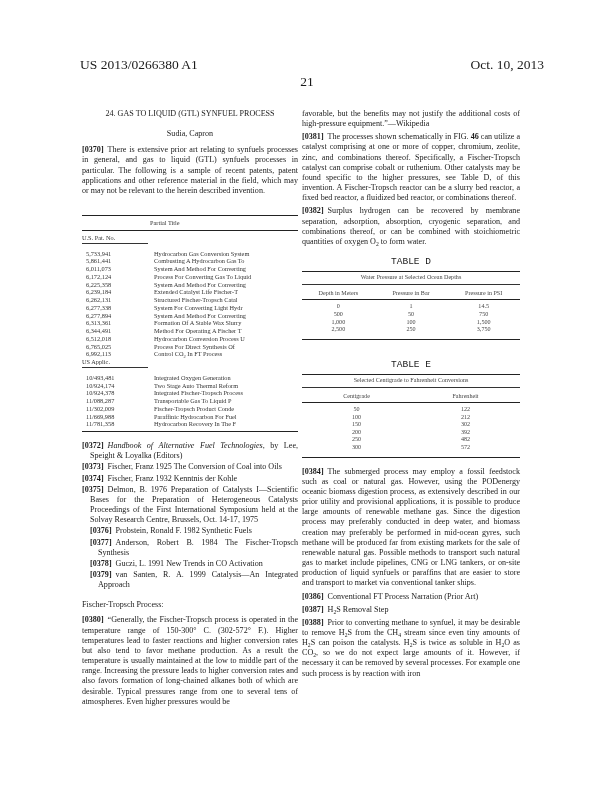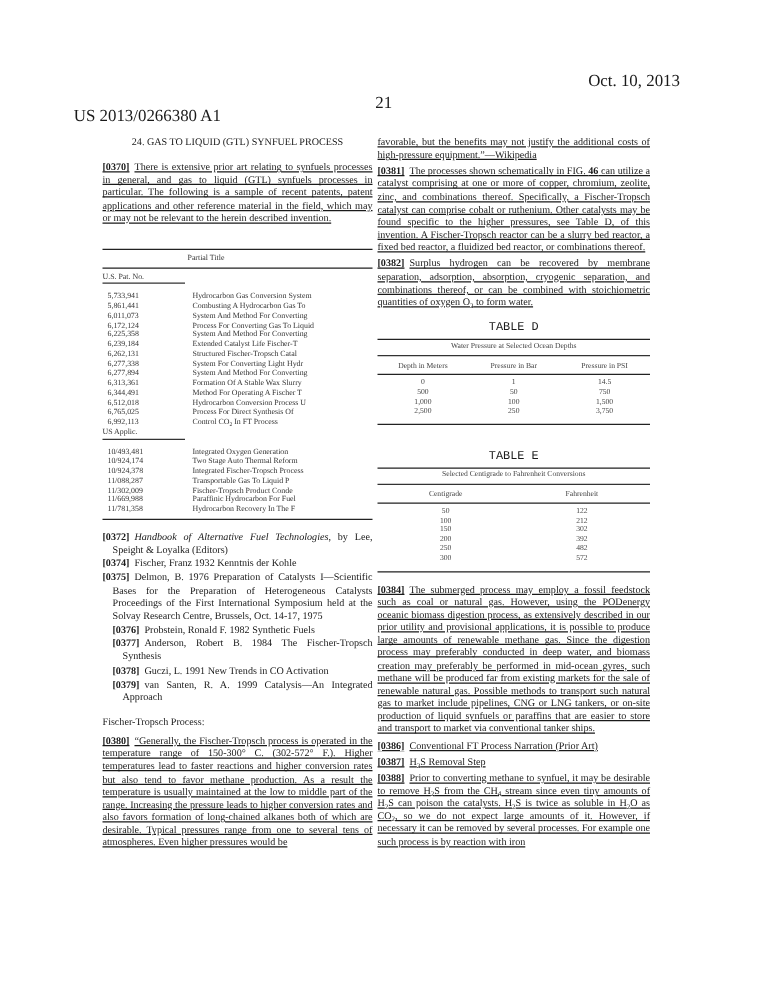--- a/index.html
+++ b/index.html
@@ -1,29 +1,29 @@
 <!DOCTYPE html>
 <html><head>
   <meta charset="utf-8">
   <style>
     html, body { margin: 0; padding: 0; background: #ffffff; }
     body {
       width: 614px; height: 792px; position: relative; overflow: hidden;
       font-family: "Liberation Serif", "DejaVu Serif", serif;
       color: #1a1a1a;
     }
-    .hdr-left { position: absolute; left: 59px; top: 57px; font-size: 13.5px; margin-top: 28px; }
+    .hdr-left { position: absolute; left: 80px; top: 57px; font-size: 13.5px; }
     .hdr-right { position: absolute; right: 70px; top: 57px; font-size: 13.5px; }
     .hdr-page { position: absolute; left: 0; right: 0; top: 74px; text-align: center; font-size: 13.5px; }
 
     .col { position: absolute; top: 109px; width: 216px; font-size: 8.1px; line-height: 10.15px; }
     .col.left { left: 82px; }
     .col.right { left: 302px; width: 218px; }
 
-    .j { text-align: justify; margin: 0 0 3px 0; text-decoration: underline; }
+    .j { text-align: justify; margin: 0 0 3px 0; }
     .pn { font-weight: bold; margin-right: 4px; }
     .sec-title { text-align: center; margin: 0 0 10px 0; }
     .authors { text-align: center; margin: 0 0 6px 0; }
 
     .ref { margin: 0 0 1px 0; padding-left: 8px; text-indent: -8px; text-align: justify; }
     .ref.ind { margin-left: 8px; }
     .ref i { font-style: italic; }
 
     
     .ptab { margin-top: 19px; font-size: 6.3px; line-height: 7.75px; color: #333; }
@@ -51,20 +51,21 @@
   </style>
 </head>
 <body>
 
 <div class="hdr-left">US 2013/0266380 A1</div>
 <div class="hdr-right">Oct. 10, 2013</div>
 <div class="hdr-page">21</div>
 
 <div class="col left">
   <div class="sec-title">24. GAS TO LIQUID (GTL) SYNFUEL PROCESS</div>
+  <div class="authors">Sudia, Capron</div>
 
   <p class="j"><span class="pn">[0370]</span><span>There is extensive prior art relating to synfuels processes in general, and gas to liquid (GTL) synfuels processes in particular. The following is a sample of recent patents, patent applications and other reference material in the field, which may or may not be relevant to the herein described invention.</span></p>
 
   <div class="ptab">
     <div class="rule-thick"></div>
     <div class="head">
       <span class="c2">Partial Title</span>
     </div>
     <div class="rule-thick"></div>
     <div class="sub">U.S. Pat. No.</div>
@@ -157,20 +158,21 @@
         <div class="row">
           <span class="no">11/781,358</span>
           <span class="ti">Hydrocarbon Recovery In The F</span>
         </div>
       </div>
     <div class="rule-thick" style="margin-top:3px"></div>
   </div>
 
   <div id="refs" style="margin-top:9px">
       <p class="ref"><span class="pn">[0372]</span><i>Handbook of Alternative Fuel Technologies</i><span>, by Lee, Speight &amp; Loyalka (Editors)</span></p>
+      <p class="ref"><span class="pn">[0373]</span><span>Fischer, Franz 1925 The Conversion of Coal into Oils</span></p>
       <p class="ref"><span class="pn">[0374]</span><span>Fischer, Franz 1932 Kenntnis der Kohle</span></p>
       <p class="ref"><span class="pn">[0375]</span><span>Delmon, B. 1976 Preparation of Catalysts I—Scientific Bases for the Preparation of Heterogeneous Catalysts Proceedings of the First International Symposium held at the Solvay Research Centre, Brussels, Oct. 14-17, 1975</span></p>
       <p class="ref ind"><span class="pn">[0376]</span><span>Probstein, Ronald F. 1982 Synthetic Fuels</span></p>
       <p class="ref ind"><span class="pn">[0377]</span><span>Anderson, Robert B. 1984 The Fischer-Tropsch Synthesis</span></p>
       <p class="ref ind"><span class="pn">[0378]</span><span>Guczi, L. 1991 New Trends in CO Activation</span></p>
       <p class="ref ind"><span class="pn">[0379]</span><span>van Santen, R. A. 1999 Catalysis—An Integrated Approach</span></p>
     </div>
 
   <div style="margin:10px 0 5px 0">Fischer-Tropsch Process:</div>
   <p class="j"><span class="pn">[0380]</span><span>“Generally, the Fischer-Tropsch process is operated in the temperature range of 150-300° C. (302-572° F.). Higher temperatures lead to faster reactions and higher conversion rates but also tend to favor methane production. As a result the temperature is usually maintained at the low to middle part of the range. Increasing the pressure leads to higher conversion rates and also favors formation of long-chained alkanes both of which are desirable. Typical pressures range from one to several tens of atmospheres. Even higher pressures would be</span></p>

